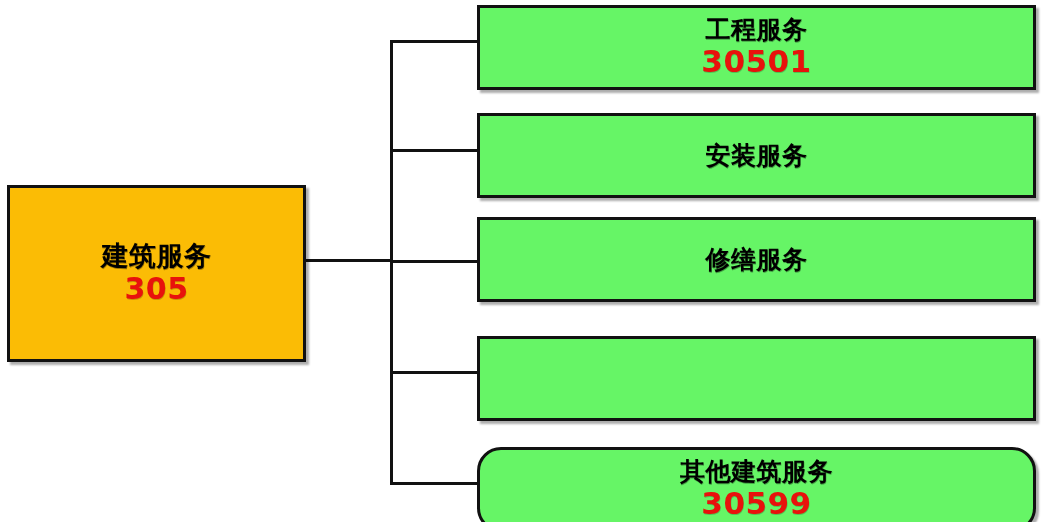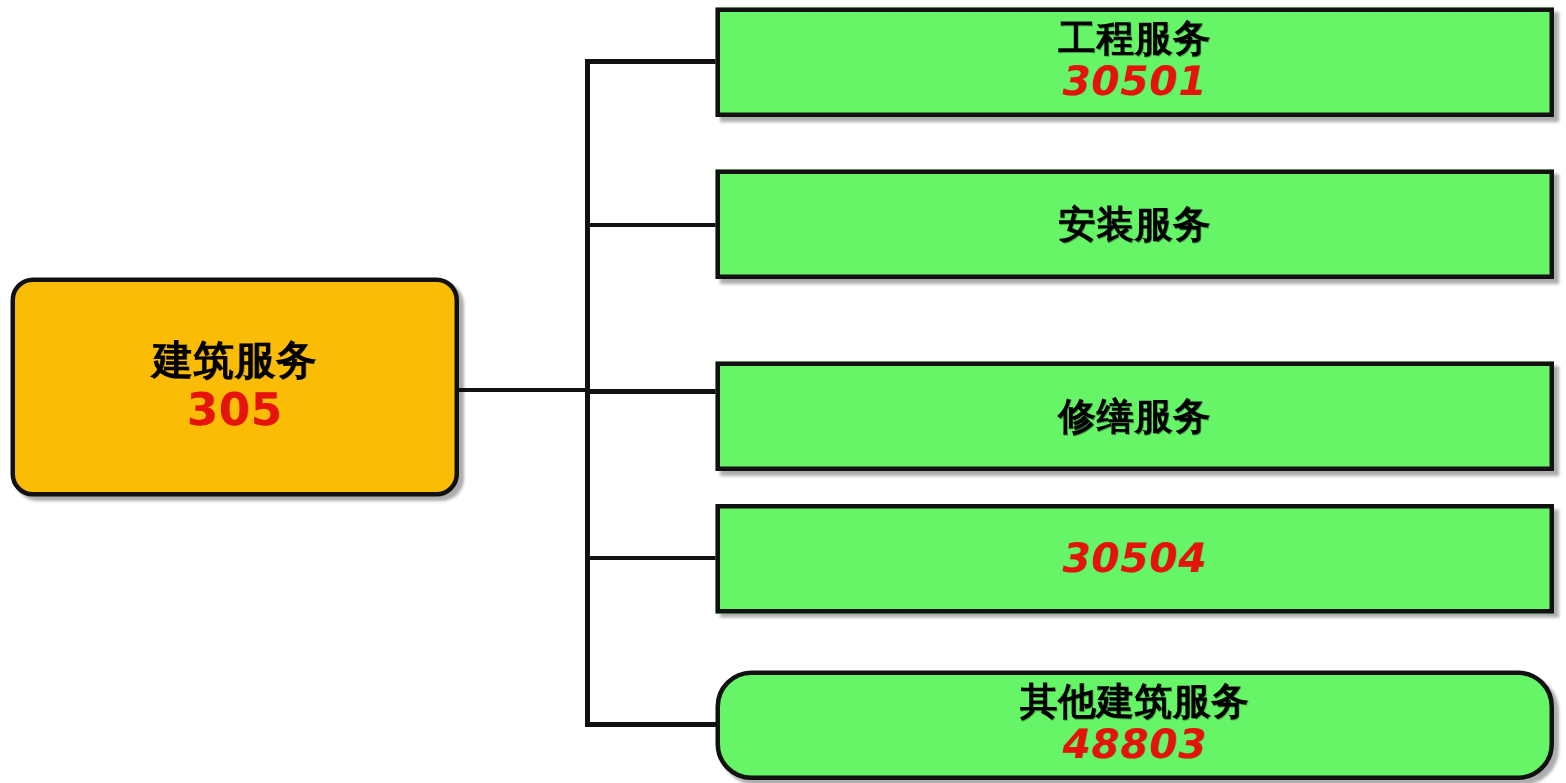--- a/index.html
+++ b/index.html
@@ -57,40 +57,39 @@
     letter-spacing: 0.5px;
     white-space: nowrap;
     text-shadow: 0.5px 0.5px 0 rgba(0,0,0,0.20);
   }
 
   
   .node-root {
     left: 7px;
     top: 185px;
     width: 299px;
-    height: 146px;
+    height: 177px;
     background: #fbbc05;
-    border-radius: 15px;
   }
   .node-root .node-title { font-size: 27px; }
   .node-root .node-code  { font-size: 30px; margin-top: 2px; }
 
   
   .node-leaf {
     left: 477px;
     width: 559px;
-    height: 73px;
+    height: 85px;
     background: #66f566;
   }
   .node-leaf .node-title { font-size: 25px; }
-  .node-leaf .node-code  { font-size: 27px; margin-top: 1px; font-style: italic; }
+  .node-leaf .node-code  { font-size: 31px; margin-top: 1px; }
 
   .leaf-0 { top: 5px; }
   .leaf-1 { top: 113px; }
-  .leaf-2 { top: 241px; }
+  .leaf-2 { top: 217px; }
   .leaf-3 { top: 336px; }
   .leaf-4 { top: 447px; border-radius: 24px; }
 </style>
 </head>
 <body>
 
 <div id="diagram">
 
   <svg class="connectors" viewBox="0 0 1044 522" width="1044" height="522" aria-hidden="true">
     <g stroke="#111111" stroke-width="3" fill="none" shape-rendering="crispEdges">
@@ -119,21 +118,20 @@
 
   <div class="node node-leaf leaf-1">
     <div class="node-title">安装服务</div>
   </div>
 
   <div class="node node-leaf leaf-2">
     <div class="node-title">修缮服务</div>
   </div>
 
   <div class="node node-leaf leaf-3">
-    <div class="node-code">30504</div>
   </div>
 
   <div class="node node-leaf leaf-4">
     <div class="node-title">其他建筑服务</div>
-    <div class="node-code">48803</div>
+    <div class="node-code">30599</div>
   </div>
 
 </div>
 
 </body></html>

